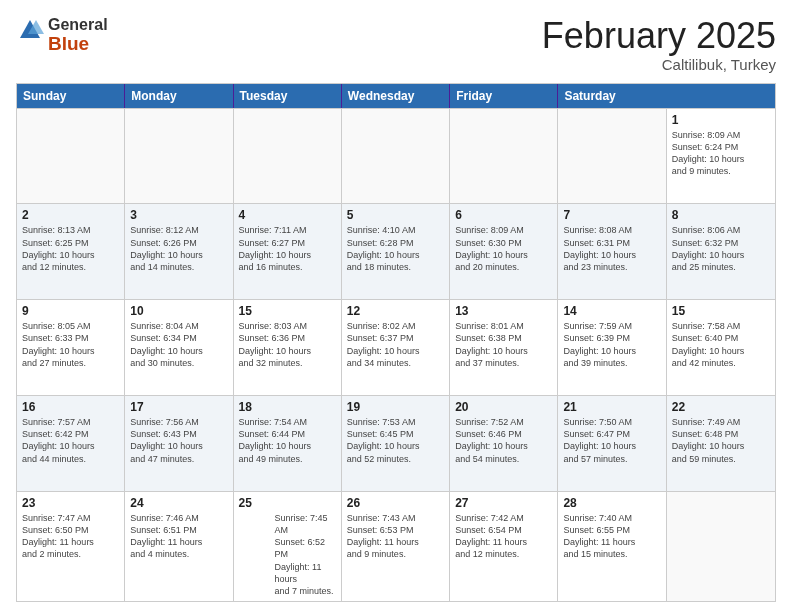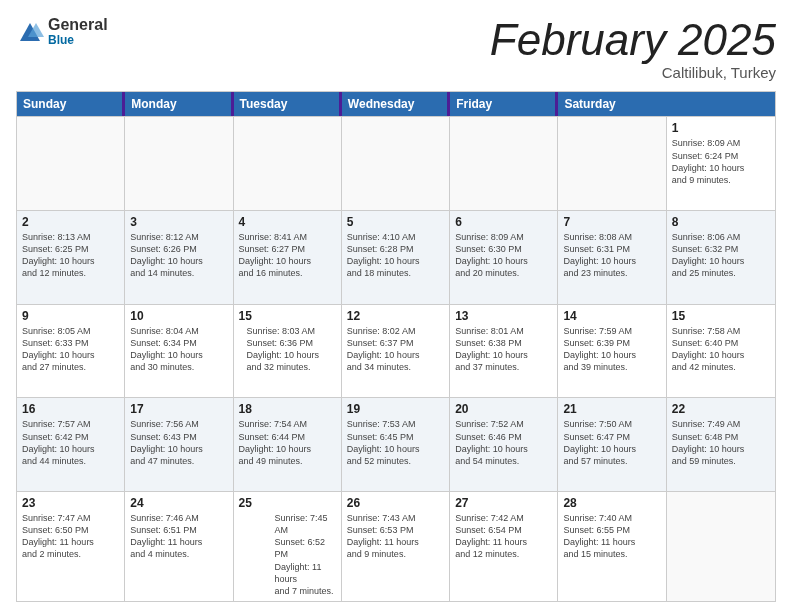--- a/index.html
+++ b/index.html
@@ -18,51 +18,50 @@
       flex-direction: column;
     }
     .header {
       display: flex;
       justify-content: space-between;
       align-items: flex-start;
       margin-bottom: 10px;
     }
     .logo {
       display: flex;
-      align-items: flex-end;
+      align-items: flex-start;
     }
     .logo-text {
       display: flex;
       flex-direction: column;
       line-height: 1.1;
     }
     .logo-general {
       font-size: 16px;
       font-weight: bold;
       color: #333;
     }
     .logo-blue {
-      font-size: 12px;
+      font-size: 19px;
       font-weight: bold;
-      color: #0369a1;
+      color: #c2410c;
     }
     .logo-icon {
       width: 28px;
       height: 28px;
       margin-right: 4px;
     }
     .title-block {
       text-align: right;
     }
     .calendar-title {
-      font-size: 44px;
+      font-size: 36px;
       font-weight: normal;
       color: #222;
       line-height: 1.1;
-      font-style: italic;
     }
     .calendar-subtitle {
       font-size: 15px;
       color: #555;
     }
     .calendar {
       flex: 1;
       display: flex;
       flex-direction: column;
       border: 1px solid #ccc;
@@ -70,21 +69,21 @@
     .cal-header-row {
       display: grid;
       grid-template-columns: repeat(7, 1fr);
       background: #2b6cb0;
     }
     .cal-header-cell {
       color: #fff;
       font-size: 12px;
       font-weight: bold;
       padding: 5px 6px;
-      border-right: 3px solid #4c1d95;
+      border-right: 1px solid #4c1d95;
     }
     .cal-header-cell:last-child { border-right: none; }
     .cal-body {
       flex: 1;
       display: flex;
       flex-direction: column;
     }
     .cal-week {
       display: grid;
       grid-template-columns: repeat(7, 1fr);
@@ -171,21 +170,21 @@
           </div>
           <div class="cal-cell alt">
             <div class="day-num">3</div>
             <div class="day-info" style="white-space: pre-line;">Sunrise: 8:12 AM
 Sunset: 6:26 PM
 Daylight: 10 hours
 and 14 minutes.</div>
           </div>
           <div class="cal-cell alt">
             <div class="day-num">4</div>
-            <div class="day-info" style="white-space: pre-line;">Sunrise: 8:41 AM
+            <div class="day-info" style="white-space: pre-line;">Sunrise: 7:11 AM
 Sunset: 6:27 PM
 Daylight: 10 hours
 and 16 minutes.</div>
           </div>
           <div class="cal-cell alt">
             <div class="day-num">5</div>
             <div class="day-info" style="white-space: pre-line;">Sunrise: 4:10 AM
 Sunset: 6:28 PM
 Daylight: 10 hours
 and 18 minutes.</div>
@@ -222,21 +221,21 @@
           </div>
           <div class="cal-cell">
             <div class="day-num">10</div>
             <div class="day-info" style="white-space: pre-line;">Sunrise: 8:04 AM
 Sunset: 6:34 PM
 Daylight: 10 hours
 and 30 minutes.</div>
           </div>
           <div class="cal-cell">
             <div class="day-num">15</div>
-            <div class="day-info" style="white-space: pre-line; margin-left: 8px;">Sunrise: 8:03 AM
+            <div class="day-info" style="white-space: pre-line;">Sunrise: 8:03 AM
 Sunset: 6:36 PM
 Daylight: 10 hours
 and 32 minutes.</div>
           </div>
           <div class="cal-cell">
             <div class="day-num">12</div>
             <div class="day-info" style="white-space: pre-line;">Sunrise: 8:02 AM
 Sunset: 6:37 PM
 Daylight: 10 hours
 and 34 minutes.</div>

